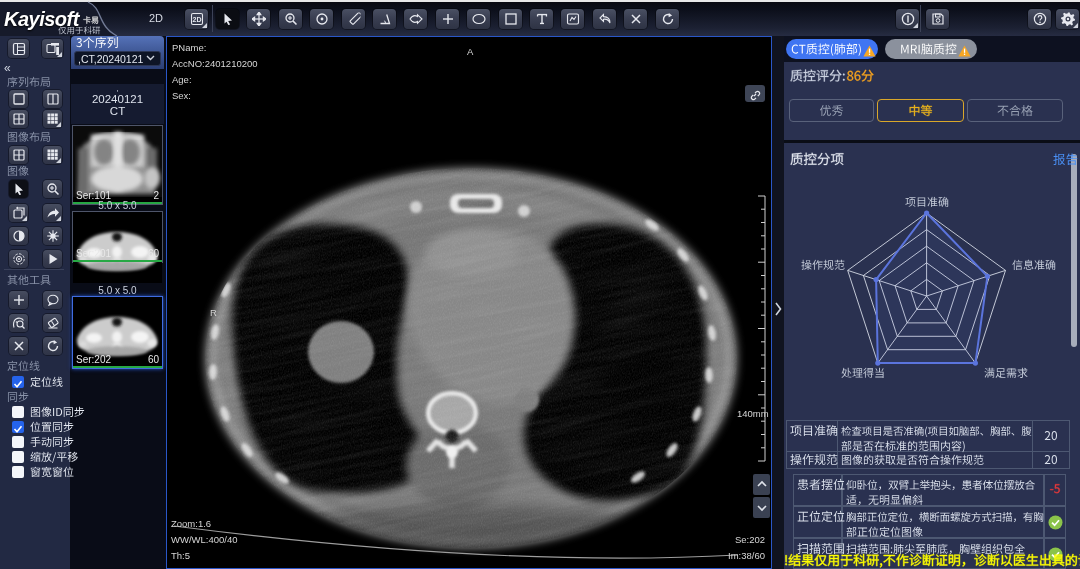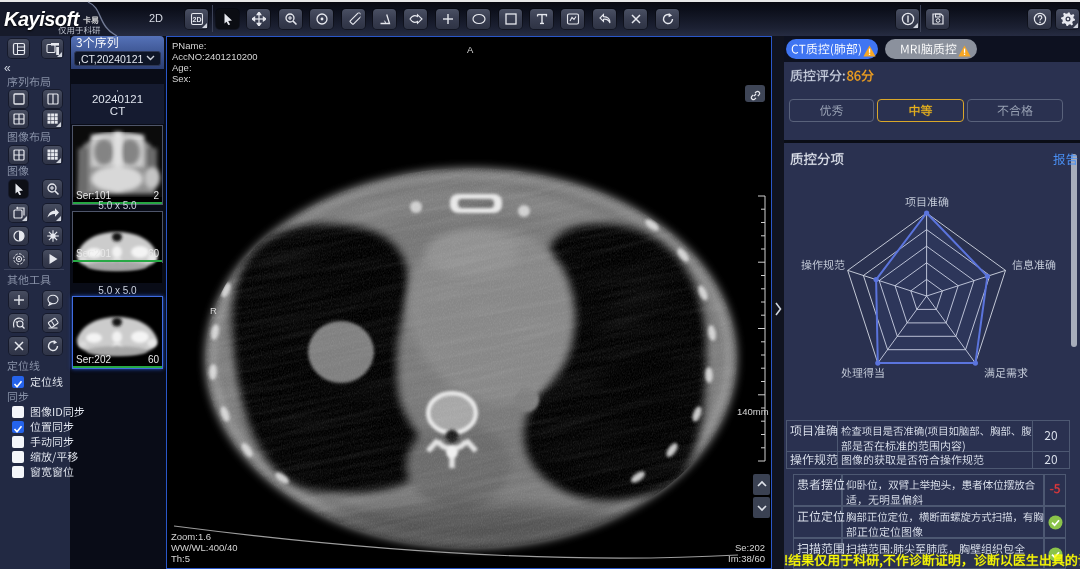--- a/index.html
+++ b/index.html
@@ -30,21 +30,21 @@
  background:linear-gradient(180deg,#5572b8 0%,#3c5491 55%,#2c3f74 100%)}
 #serdd{position:absolute;left:4px;top:15px;width:87px;height:15px;background:#0e1526;border:1px solid #2c3654;border-radius:3px}
 .thumb{position:absolute;left:2px;width:91px;background:#000;border:1px solid #4e5569}
 .thumbsel{border:1px solid #3f6ce0;box-shadow:0 0 4px #2855c8}
 .serlab{position:absolute;left:3px;bottom:3px;color:#e8e8e8;font-size:10px}
 .serct{position:absolute;right:3px;bottom:3px;color:#e8e8e8;font-size:10px}
 .greenline{position:absolute;left:0;bottom:0;width:100%;height:2px;background:#27a844}
 .fivelab{position:absolute;width:91px;text-align:center;color:#cdd3df;font-size:10px;left:2px}
 
 #viewer{left:166px;top:36px;width:606px;height:533px;background:#000;border:1px solid #2a57c8}
-.ovl{position:absolute;color:#d6d6d6;font-size:9.5px;line-height:11px}
+.ovl{position:absolute;color:#d6d6d6;font-size:9.5px;line-height:16px}
 
 #collapse{left:772px;top:36px;width:12px;height:533px;background:#10131f}
 #rpanel{left:784px;top:36px;width:296px;height:533px;background:#2a3150}
 #tabstrip{position:absolute;left:0;top:0;width:296px;height:26px;background:#0d1120}
 .pill{position:absolute;top:3px;height:20px;border-radius:10px;color:#fff}
 #scorebtns .qbtn{position:absolute;top:0;height:23px;border:1px solid #59627b;border-radius:4px}
 #divider{position:absolute;left:0;top:104px;width:296px;height:3px;background:#0a0d16}
 .tcell{position:absolute;border:1px solid #4d5872}
 .scroll{position:absolute;left:287px;top:118px;width:6px;height:193px;background:#a7adbb;border-radius:3px}
 </style></head><body>

